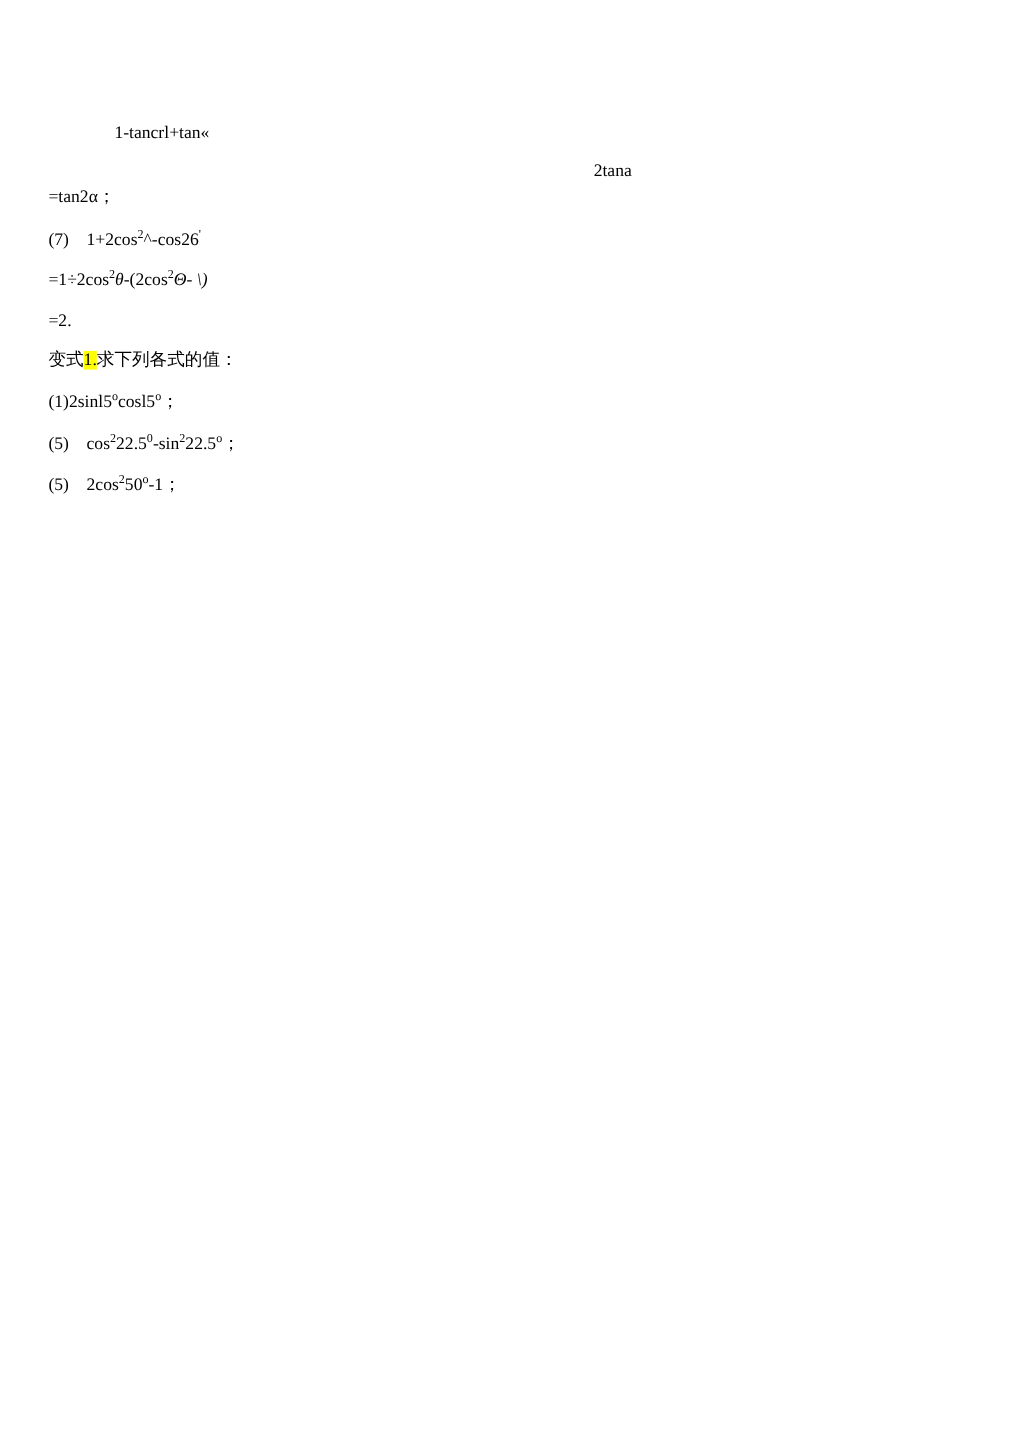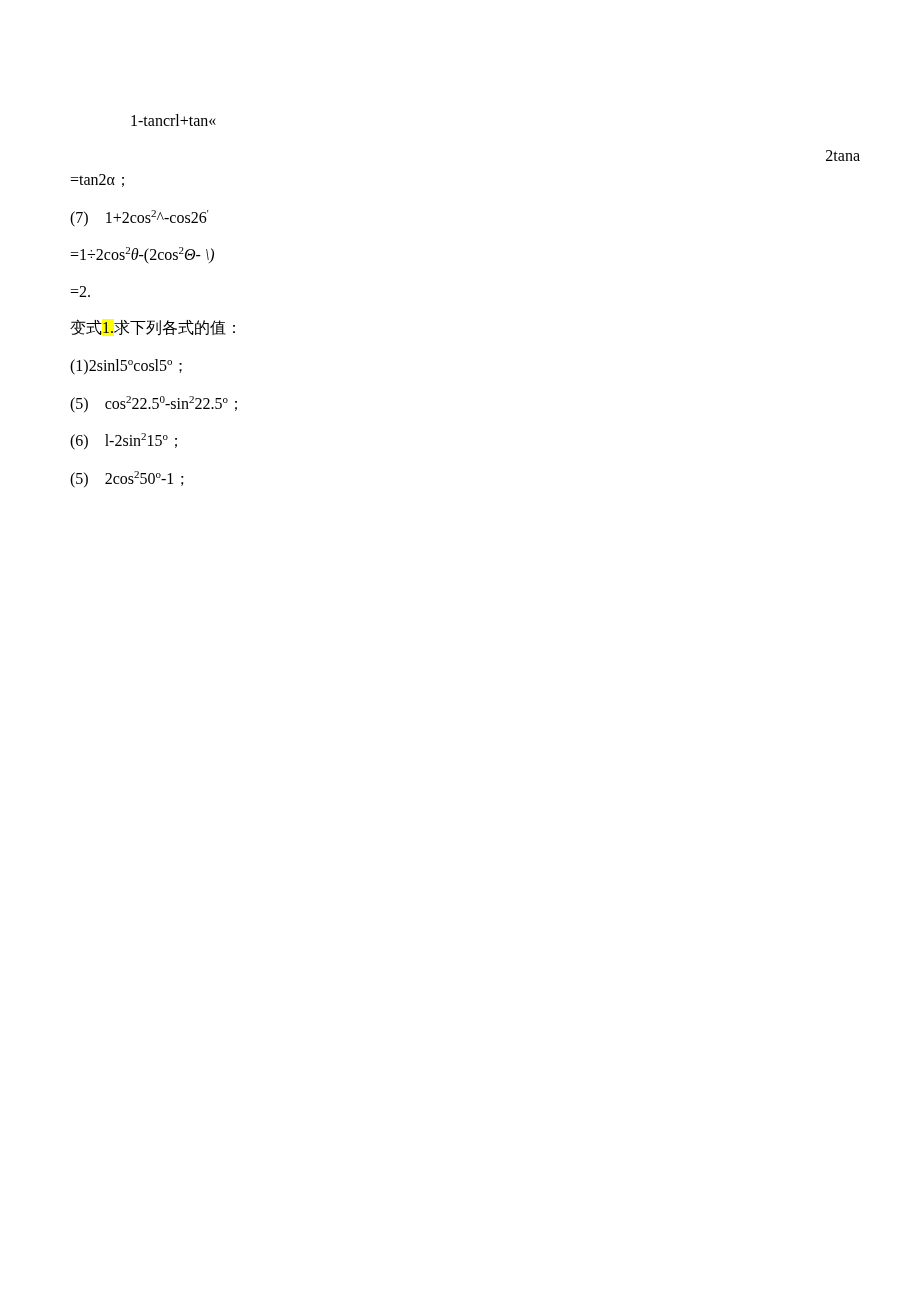--- a/index.html
+++ b/index.html
@@ -9,29 +9,29 @@
     width: 920px;
     height: 1301px;
   }
   body {
     font-family: "Times New Roman", "SimSun", serif;
     font-size: 16px;
     color: #000;
     line-height: 1.4;
   }
   .page {
-    padding: 110px 60px 0 70px;
+    padding: 110px 60px 0 44px;
   }
   .line {
     margin: 0 0 14px 0;
     white-space: pre;
   }
   .indent1 { padding-left: 60px; }
   .center-block {
-    text-align: right;
+    text-align: center;
     padding-left: 210px;
     line-height: 1.3;
     font-family: Liberation Serif, serif;
   }
   .highlight {
     background: #ffff00;
   }
   .it { font-style: italic; }
   .sup { vertical-align: super; font-size: 11px; }
   .cn-semi { font-family: "SimSun", serif; }
@@ -55,17 +55,16 @@
   <p class="line"><span>=1÷2cos</span><span class="sup">2</span><span class="it">θ</span><span>-(2cos</span><span class="sup">2</span><span class="it">Θ-</span><span class="it"> \)</span></p>
 
   <p class="line"><span>=2.</span></p>
 
   <p class="line"><span>变式</span><span class="highlight">1.</span><span>求下列各式的值：</span></p>
 
   <p class="line"><span>(1)2sinl5</span><span class="sup">o</span><span>cosl5</span><span class="sup">o</span><span class="cn-semi">；</span></p>
 
   <p class="line"><span>(5)    cos</span><span class="sup">2</span><span>22.5</span><span class="sup">0</span><span>-sin</span><span class="sup">2</span><span>22.5</span><span class="sup">o</span><span class="cn-semi">；</span></p>
 
-  <p class="line"><span>(6)    l-2sin</span><span class="sup">2</span><span>15</span><span class="sup">o</span><span class="cn-semi">；</span></p>
 
   <p class="line"><span>(5)    2cos</span><span class="sup">2</span><span>50</span><span class="sup">o</span><span>-1；</span></p>
 
 </div>
 
 </body></html>

